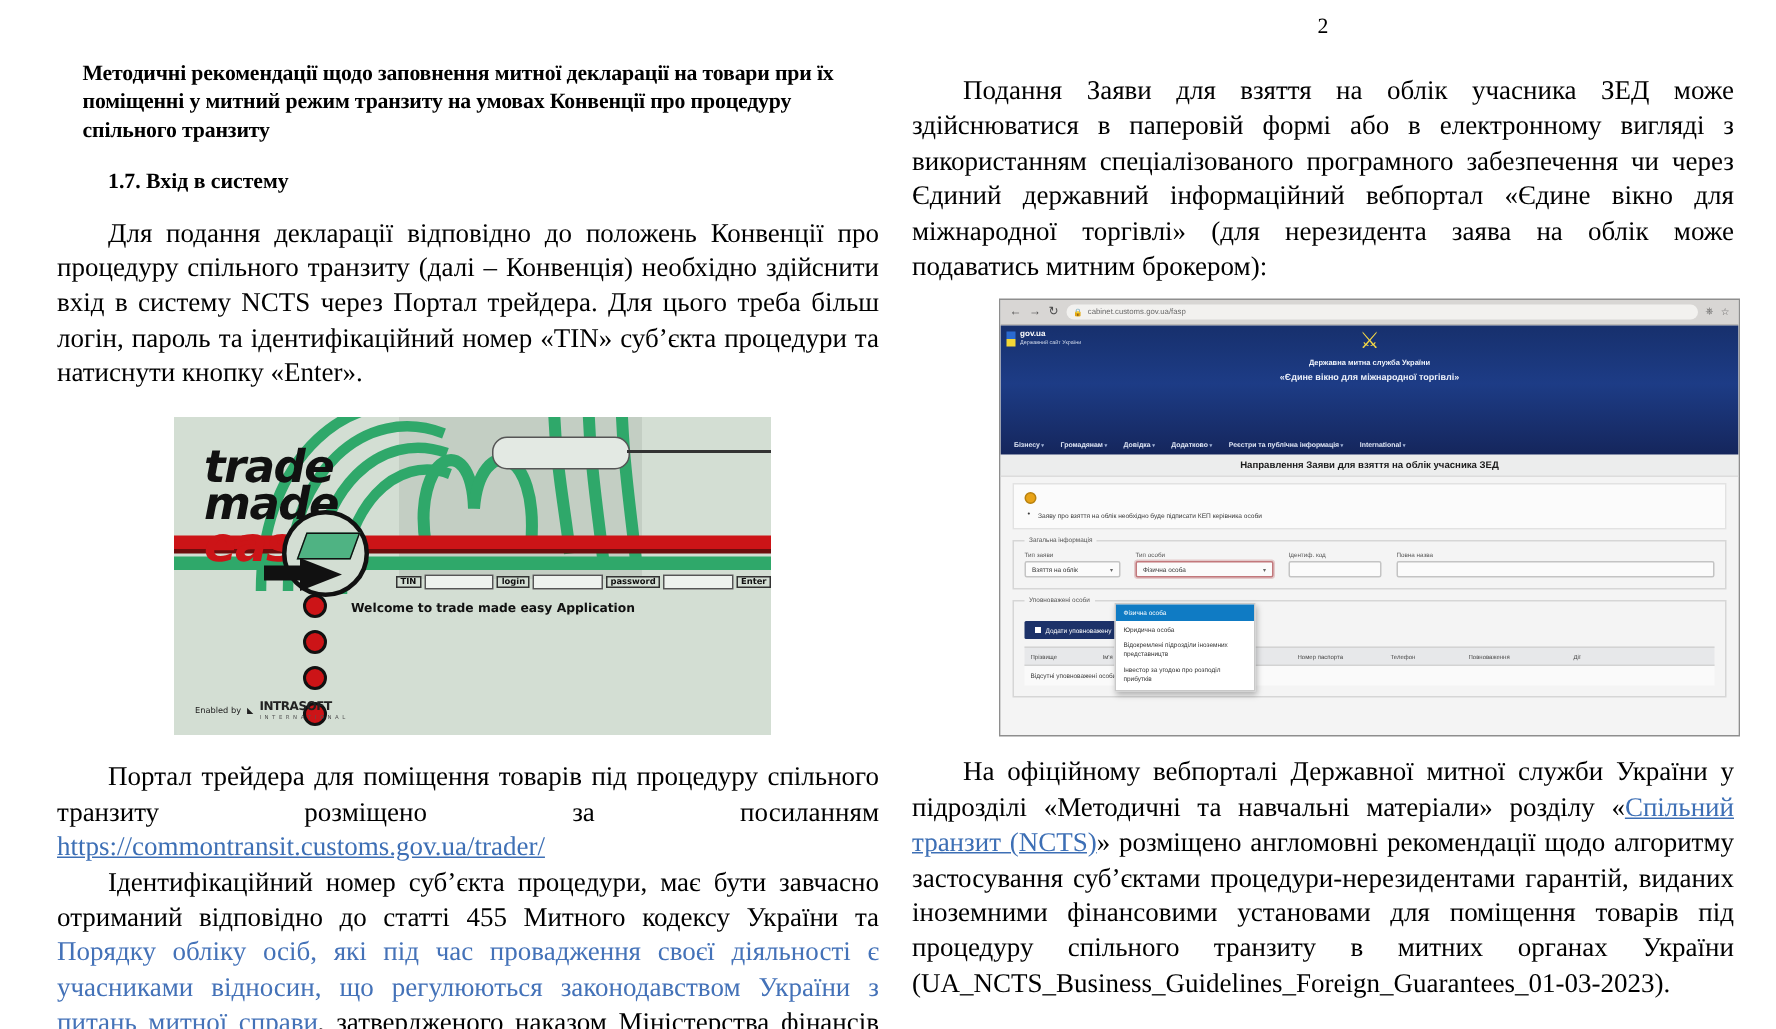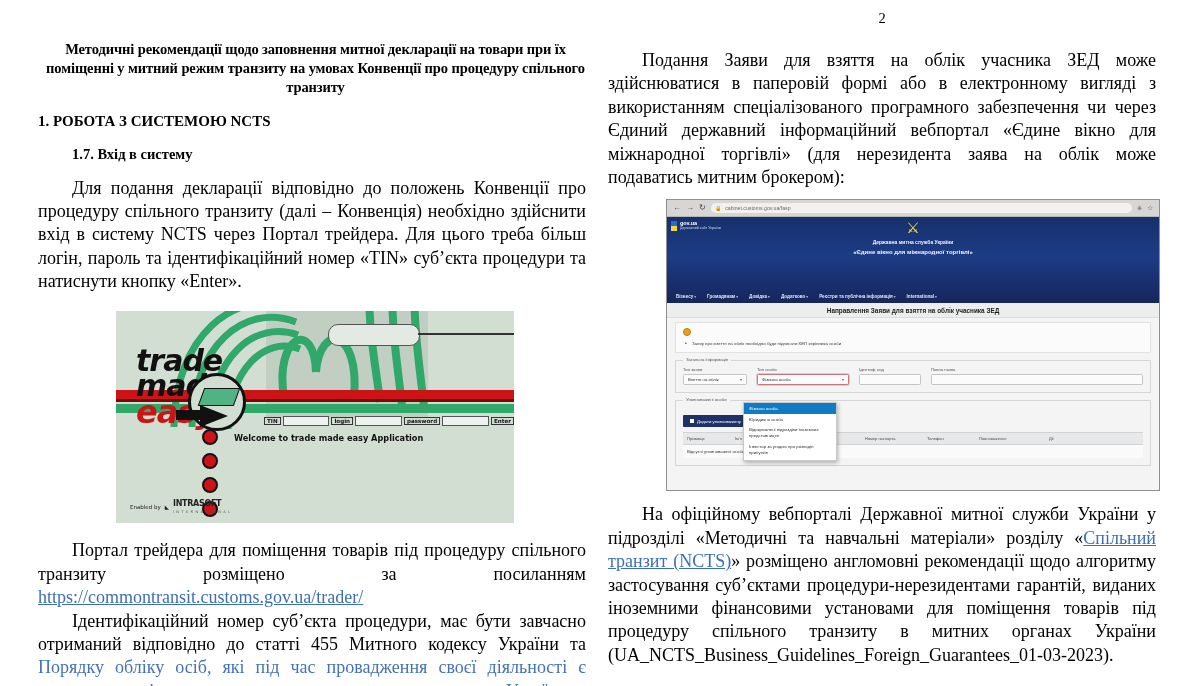--- a/index.html
+++ b/index.html
@@ -33,23 +33,23 @@
   .page-number {
     text-align: center;
     font-size: 14.5px;
     font-family: "Liberation Serif", serif;
     margin-bottom: 22px;
   }
 
   .doc-title {
     font-weight: bold;
     font-size: 14.5px;
-    text-align: center;
+    text-align: left;
     line-height: 1.30;
-    margin: 0 0 16px 7px;
+    margin: 0 0 16px 17px;
     letter-spacing: -0.1px;
   }
   .h1 {
     font-weight: bold;
     font-size: 15px;
     margin: 0 0 16px 0;
   }
   .h2 {
     font-weight: bold;
     font-size: 14.5px;
@@ -108,21 +108,21 @@
     background: #6d0d0d;
   }
   .tme-greenbar {
     position: absolute;
     left: 0; top: 93px;
     width: 398px; height: 9px;
     background: #2fa86a;
   }
   .tme-logo {
     position: absolute;
-    left: 20px; top: 38px;
+    left: 20px; top: 22px;
     width: 140px;
     font-family: "DejaVu Sans", sans-serif;
     font-weight: bold;
     font-style: italic;
     line-height: 0.82;
     letter-spacing: -1px;
   }
   .tme-logo .l1, .tme-logo .l2 { color: #111111; font-size: 30px; display:block;}
   .tme-logo .l3 { color: #cc1417; font-size: 32px; display:block; }
   .tme-circle {
@@ -478,21 +478,20 @@
 </style>
 </head>
 <body>
 
 <div class="page">
 
   <div class="col col-left">
 
     <div class="doc-title">Методичні рекомендації щодо заповнення митної декларації на товари при їх поміщенні у митний режим транзиту на умовах Конвенції про процедуру спільного транзиту</div>
 
-    <div class="h1">1. РОБОТА З СИСТЕМОЮ NCTS</div>
 
     <div class="h2">1.7. Вхід в систему</div>
 
     <p class="body">Для подання декларації відповідно до положень Конвенції про процедуру спільного транзиту (далі – Конвенція) необхідно здійснити вхід в систему NCTS через Портал трейдера. Для цього треба більш логін, пароль та ідентифікаційний номер «TIN» суб’єкта процедури та натиснути кнопку «Enter».</p>
 
     <div class="tme-figure">
       <div class="tme-greybox"></div>
 
       <svg class="tme-swirl" viewBox="0 0 270 170">
         <g fill="none" stroke="#2fa86a" stroke-width="7">

